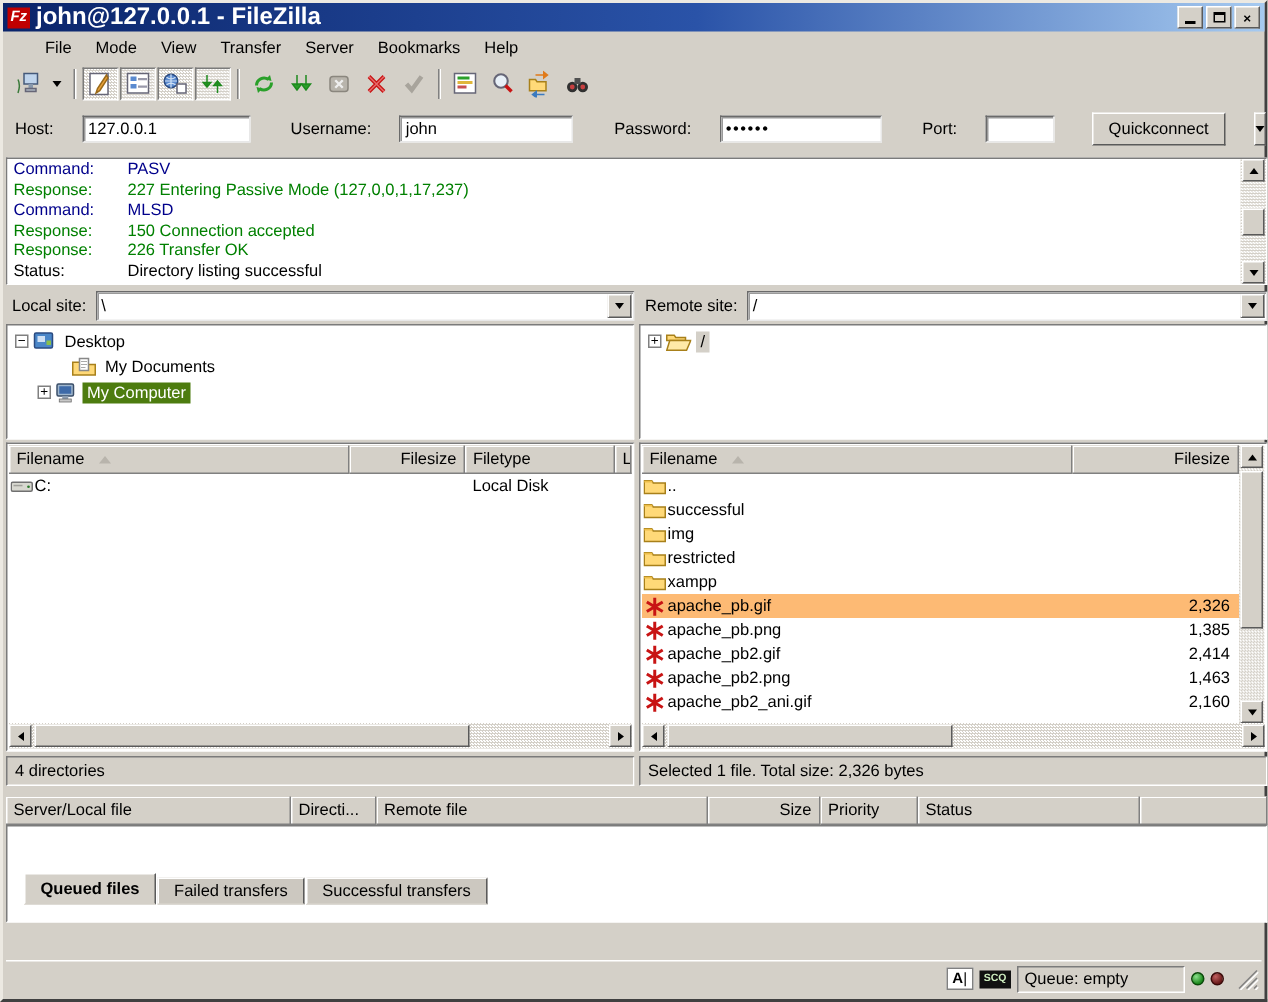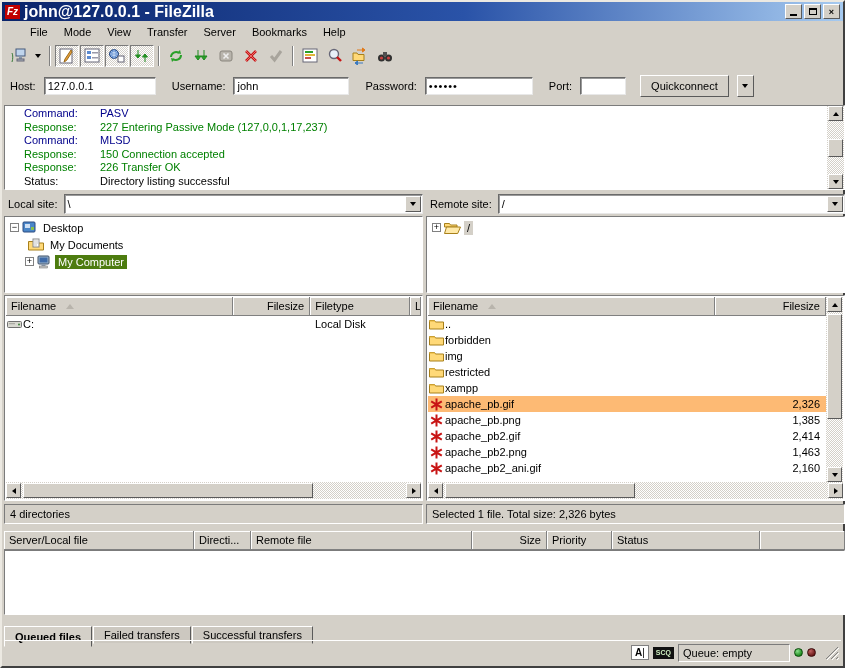--- a/index.html
+++ b/index.html
@@ -33,29 +33,29 @@
   .tbtn { width:24px; height:22px; display:flex; align-items:center; justify-content:center; border:1px solid transparent; }
   .tbtn.narrow { width:14px; }
   .tbtn.pressed { border-color:#7B7B7B #FFFFFF #FFFFFF #7B7B7B;
                   background:conic-gradient(#fff 25%,#D4D0C8 0 50%,#fff 0 75%,#D4D0C8 0) 0 0/2px 2px; }
   .tsep { width:2px; height:20px; margin:0 3px; border-left:1px solid #808080; border-right:1px solid #fff; }
   .tri-dn { width:0; height:0; border-left:3px solid transparent; border-right:3px solid transparent; border-top:4px solid #000; }
   .tri-up { width:0; height:0; border-left:3px solid transparent; border-right:3px solid transparent; border-bottom:4px solid #000; }
   .tri-l  { width:0; height:0; border-top:3px solid transparent; border-bottom:3px solid transparent; border-right:4px solid #000; }
   .tri-r  { width:0; height:0; border-top:3px solid transparent; border-bottom:3px solid transparent; border-left:4px solid #000; }
   
-  .qcbar { position:absolute; left:0; top:67px; right:0; height:33px; display:flex; align-items:center; padding-left:8px; gap:8px; }
+  .qcbar { position:absolute; left:0; top:67px; right:0; height:33px; display:flex; align-items:center; padding-left:8px; gap:19px; }
   .qcbar label { margin-left:8px; }
   .qc-host { width:112px; } .qc-user { width:116px; } .qc-pass { width:108px; letter-spacing:1px; } .qc-port { width:46px; }
   .qcbtn { height:22px; padding:0 10px; display:flex; align-items:center; margin-left:6px; }
   .qcdrop { width:17px; height:22px; display:flex; align-items:center; justify-content:center; }
   
   .log { position:absolute; left:2px; top:103px; width:841px; height:85px; }
   .log-text { position:absolute; left:0; top:0; right:17px; bottom:0; background:#fff; padding:1px 0 0 4px; line-height:13.5px; overflow:hidden; }
-  .log-line { white-space:nowrap;margin-left:15px; }
+  .log-line { white-space:nowrap; }
   .log-label { display:inline-block; width:76px; }
   .c-cmd  { color:#00008B; }
   .c-resp { color:#008000; }
   .c-stat { color:#000000; }
   
   .vscroll { position:absolute; top:0; right:0; bottom:0; width:17px;
              background:conic-gradient(#fff 25%,#D4D0C8 0 50%,#fff 0 75%,#D4D0C8 0) 0 0/2px 2px; }
   .sbtn { position:absolute; width:15px; height:15px; display:flex; align-items:center; justify-content:center; }
   .hscroll { position:relative; height:17px;
              background:conic-gradient(#fff 25%,#D4D0C8 0 50%,#fff 0 75%,#D4D0C8 0) 0 0/2px 2px; }
@@ -93,21 +93,21 @@
   .fname { flex:1; overflow:hidden; }
   .fsize { width:108px; text-align:right; padding-right:6px; flex:none; }
   .pane-local .fname  { flex:none; width:210px; }
   .pane-local .lsize  { width:77px; text-align:right; padding-right:5px; }
   .pane-local .ltype  { width:100px; padding-left:5px; }
   .list-hscroll { position:absolute; left:0; right:0; bottom:0; }
   .pane-status { position:absolute; left:0; right:0; top:311px; height:20px; display:flex; align-items:center; padding:0 5px; }
   
   .queue-header { position:absolute; left:2px; top:529px; width:841px; height:19px; display:flex; background:#D4D0C8; }
   .queue-body { position:absolute; left:2px; top:548px; width:841px; height:65px; }
-  .tabs { position:absolute; left:2px; top:624px; height:21px; display:flex; align-items:flex-start; }
+  .tabs { position:absolute; left:2px; top:580px; height:21px; display:flex; align-items:flex-end;padding-left:12px; }
   .tab { height:18px; padding:2px 10px; border:1px solid; border-color:#FFFFFF #5A5A5A #D4D0C8 #FFFFFF;
          background:#CCC8C0; margin-right:1px; display:flex; align-items:center; }
   .tab.active { height:21px; font-weight:bold; background:#D4D0C8; }
   
   .statusbar { position:absolute; left:2px; right:2px; bottom:2px; height:24px; display:flex; align-items:center;
                justify-content:flex-end; gap:4px; padding-right:2px; border-top:1px solid #fff; }
   .sb-icon { width:18px; height:15px; background:#fff; border:1px solid #808080; display:flex; align-items:center;
              justify-content:center; font-size:10px; font-weight:bold; }
   .sb-badge { height:12px; padding:1px 3px; background:#111; color:#CFEFC0; font-size:7px; font-weight:bold;
               display:flex; align-items:center; }
@@ -304,21 +304,21 @@
         <span class="expander">−</span>
         <span class="ticon">
             <svg width="15" height="14">
               <rect x="1" y="1" width="12" height="10" rx="1" fill="#4A86C8" stroke="#2A4A80"></rect>
               <rect x="3" y="3" width="5" height="4" fill="#CFE0F4"></rect>
               <rect x="9" y="6" width="3" height="3" fill="#8AC04A"></rect>
             </svg>
           </span>
         <span class="tree-label">Desktop</span>
       </div>
-      <div class="tree-row" style="padding-left:23px;">
+      <div class="tree-row" style="padding-left:43px;">
         <span class="ticon">
             <svg width="16" height="13">
               <path d="M.5 3.5h5l1 1.5h9v7H.5z" fill="#FFD978" stroke="#A8801A"></path>
               <rect x="5" y="1" width="6" height="8" fill="#fff" stroke="#888"></rect>
               <path d="M6 3h4M6 5h4M6 7h3" stroke="#AAA" stroke-width=".7"></path>
             </svg>
           </span>
         <span class="tree-label">My Documents</span>
       </div>
       <div class="tree-row" style="padding-left:20px;">
@@ -427,21 +427,21 @@
             <span class="fname">..</span>
             <span class="fsize"></span>
           </div>
           <div class="frow">
             <span class="ficon">
                 <svg width="15" height="12">
                   <path d="M.5 2.5h5l1 1.5h8v7H.5z" fill="#FFD978" stroke="#A8801A"></path>
                   <path d="M.5 2.5h5l.8 1.2H.5z" fill="#EDBE4A"></path>
                 </svg>
               </span>
-            <span class="fname">forbidden</span>
+            <span class="fname">successful</span>
             <span class="fsize"></span>
           </div>
           <div class="frow">
             <span class="ficon">
                 <svg width="15" height="12">
                   <path d="M.5 2.5h5l1 1.5h8v7H.5z" fill="#FFD978" stroke="#A8801A"></path>
                   <path d="M.5 2.5h5l.8 1.2H.5z" fill="#EDBE4A"></path>
                 </svg>
               </span>
             <span class="fname">img</span>

